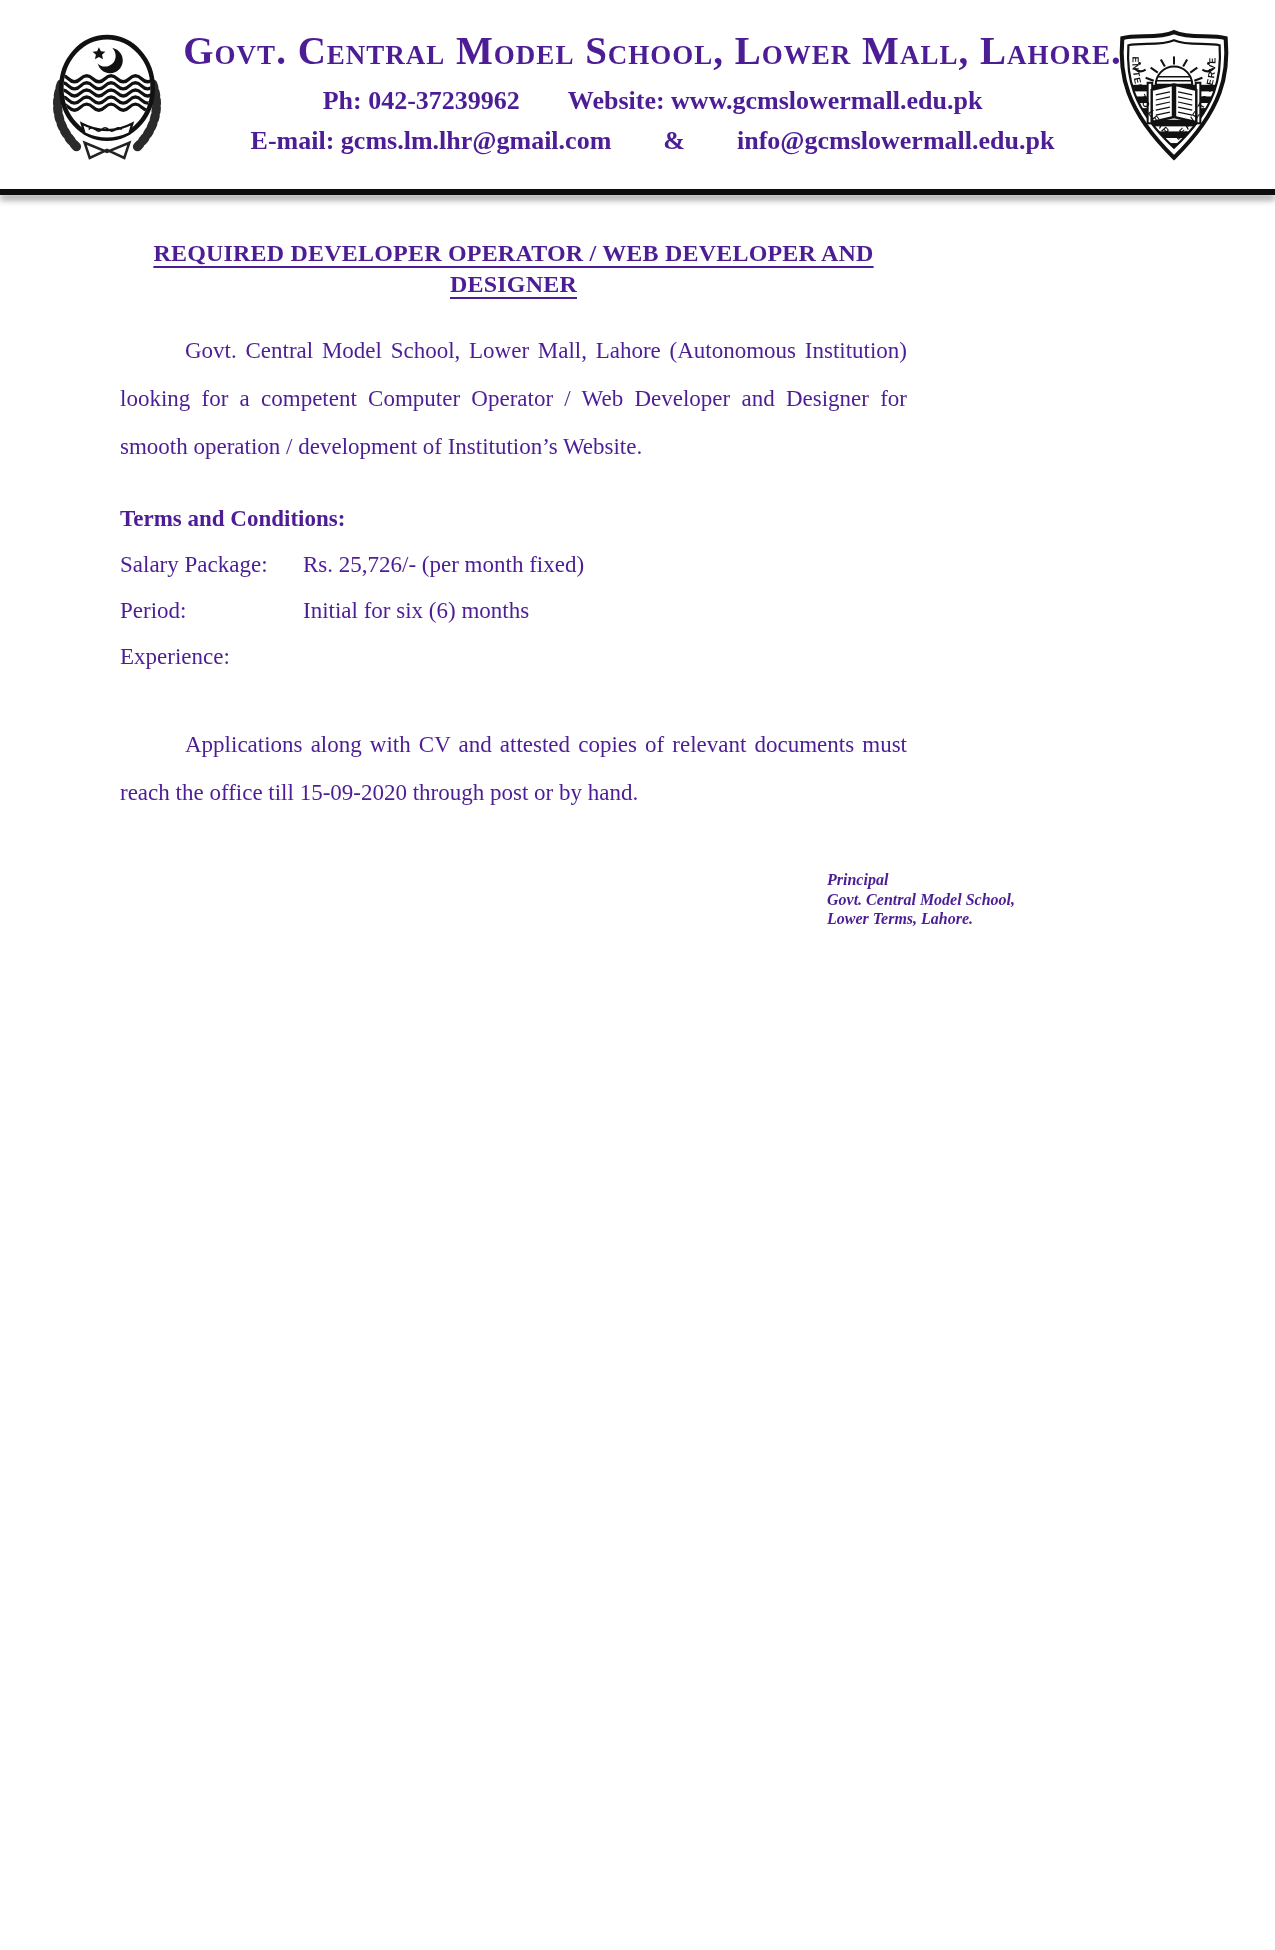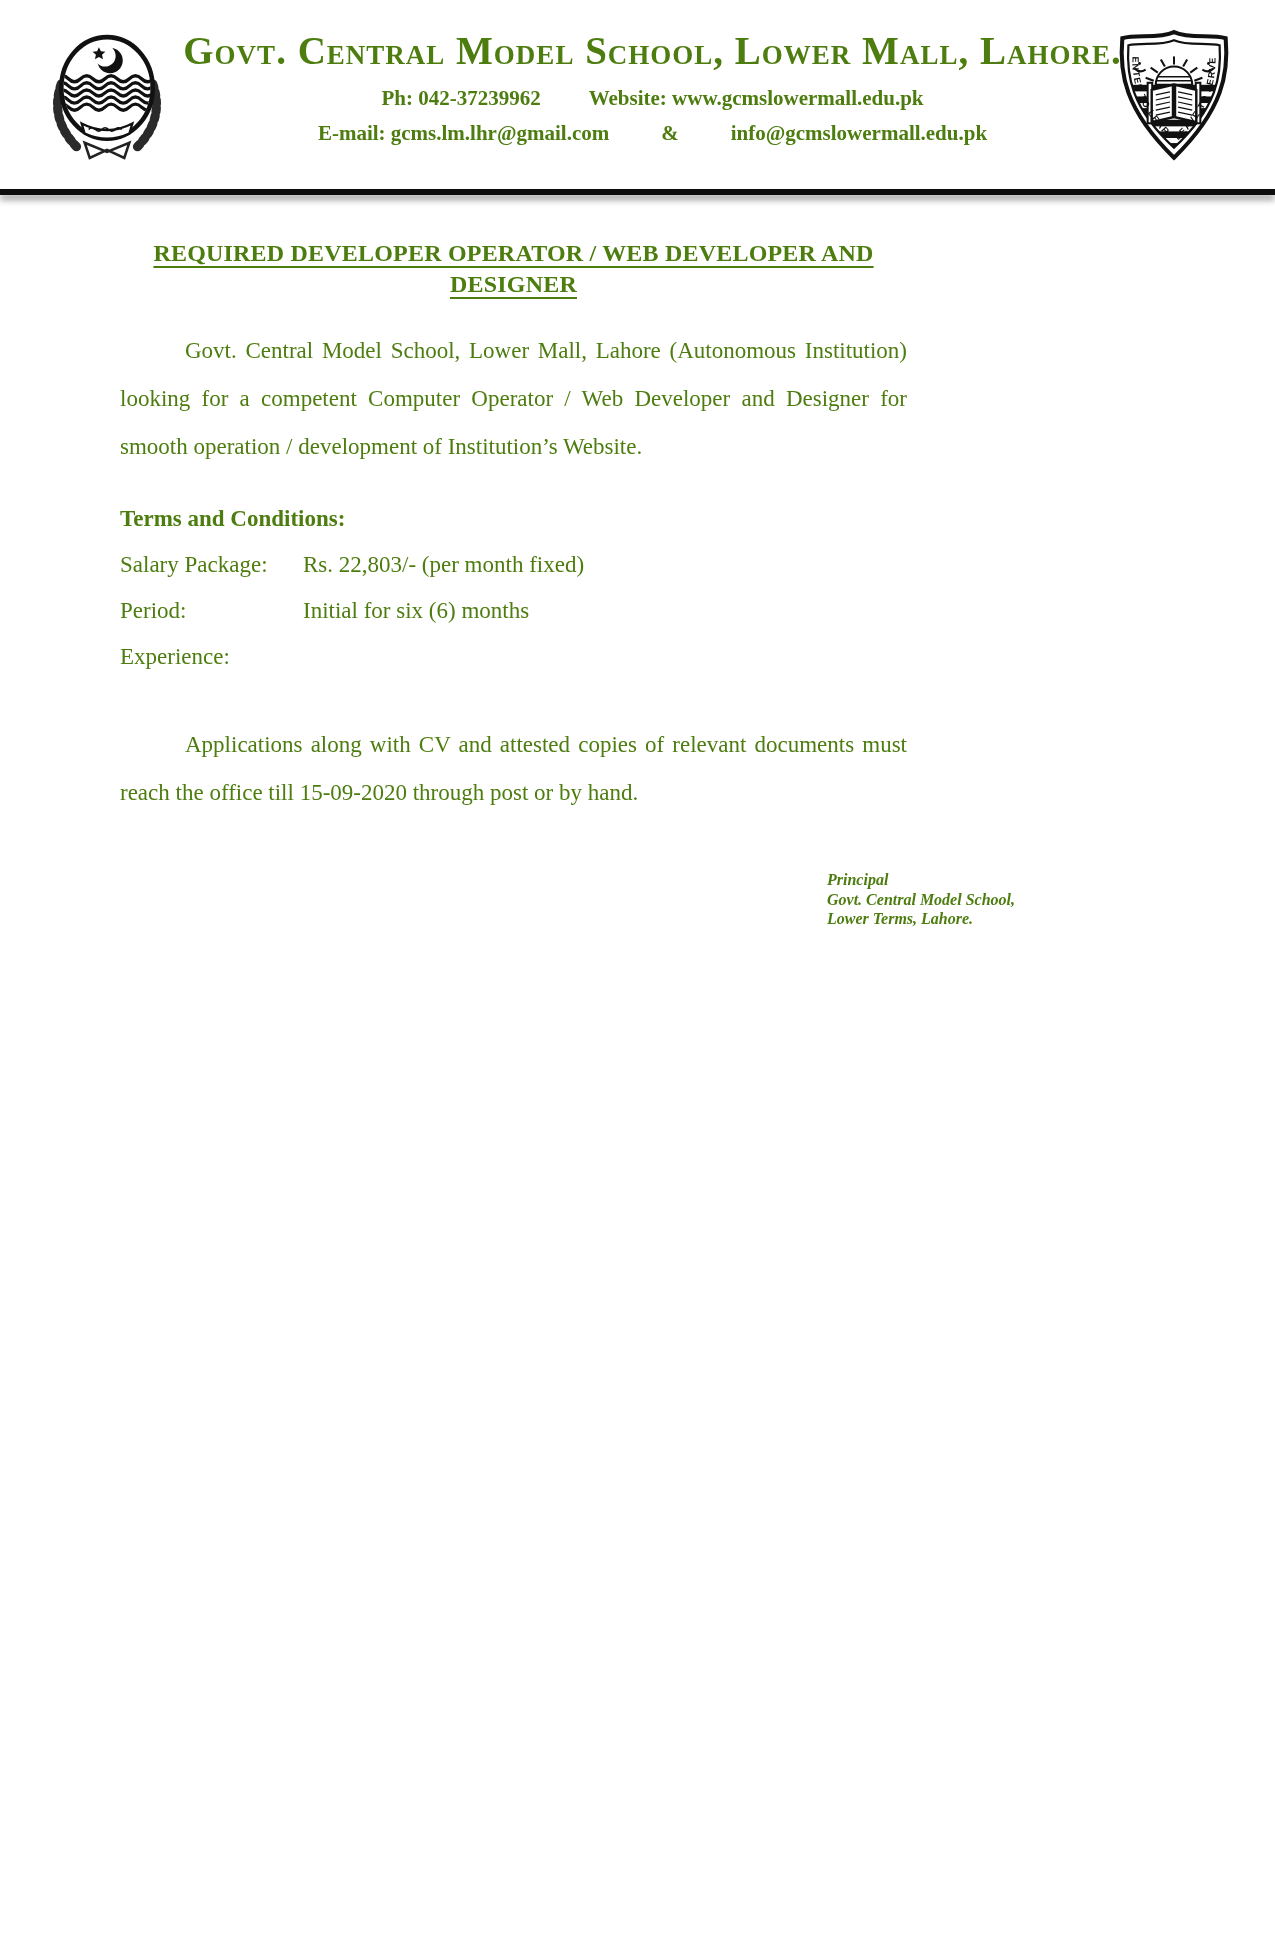--- a/index.html
+++ b/index.html
@@ -2,40 +2,40 @@
 <html><head>
 <meta charset="utf-8">
 <style>
   html,body{margin:0;padding:0;background:#e8e8e8;}
   .page{
     position:relative;
     width:1275px;height:1950px;
     margin:0 auto;
     background:#ffffff;
     font-family:"Liberation Serif", serif;
-    color:#4d7c0f;
+    color:#4c1d95;
     overflow:hidden;
   }
   
   .header-text{
     position:absolute;left:165px;right:135px;top:30px;
     text-align:center;
   }
   .school-title{
     font-family:"Liberation Serif", serif;
     font-weight:bold;
     font-variant:small-caps;
     font-size:39px;
     letter-spacing:1px;
     white-space:nowrap;
     line-height:1.1;
   }
   .contact-line{
     display:flex;justify-content:center;align-items:center;
-    font-weight:bold;font-size:21px;
+    font-weight:bold;font-size:26px;
     margin-top:11px;
     white-space:nowrap;
   }
   .contact-line.first{gap:48px;margin-top:13px;}
   .contact-line.second{gap:52px;margin-top:10px;}
   .logo-left{position:absolute;left:42px;top:28px;width:130px;height:136px;}
   .logo-right{position:absolute;left:1098px;top:24px;width:152px;height:152px;}
   .logo-left svg,.logo-right svg{width:100%;height:100%;}
   
   .rule{
@@ -200,21 +200,21 @@
   <div class="content">
     <h1 class="doc-title">REQUIRED DEVELOPER OPERATOR / WEB DEVELOPER AND DESIGNER</h1>
 
     <p class="para intro">Govt. Central Model School, Lower Mall, Lahore (Autonomous Institution) looking for a competent Computer Operator / Web Developer and Designer for smooth operation / development of Institution’s Website.</p>
 
     <h2 class="terms-heading">Terms and Conditions:</h2>
 
     <div>
       <div class="terms-row">
         <span class="terms-label">Salary Package:</span>
-        <span class="terms-value">Rs. 22,803/- (per month fixed)</span>
+        <span class="terms-value">Rs. 25,726/- (per month fixed)</span>
       </div>
       <div class="terms-row">
         <span class="terms-label">Period:</span>
         <span class="terms-value">Initial for six (6) months</span>
       </div>
       <div class="terms-row">
         <span class="terms-label">Experience:</span>
       </div>
     </div>
 

